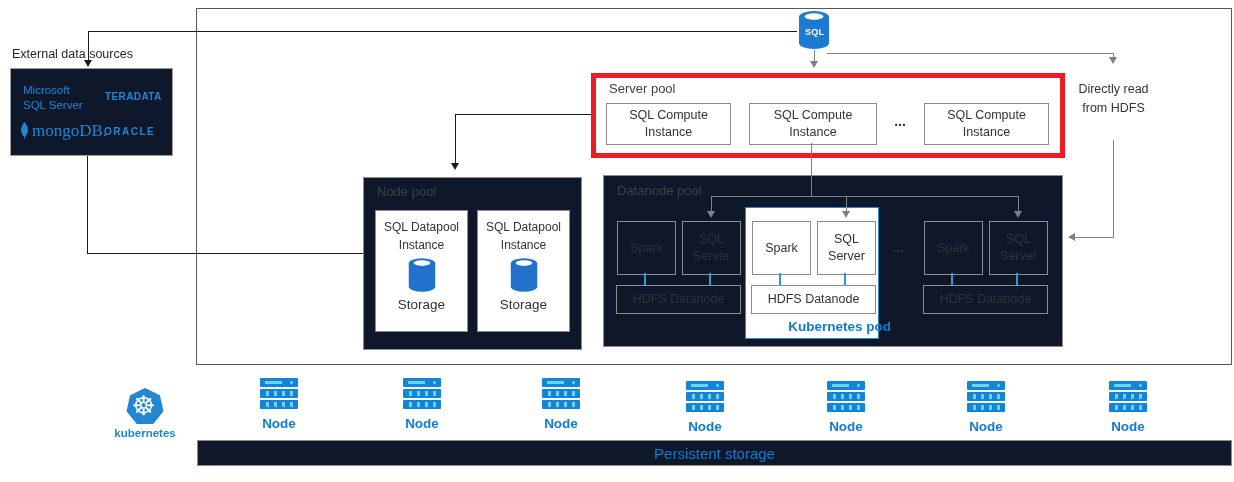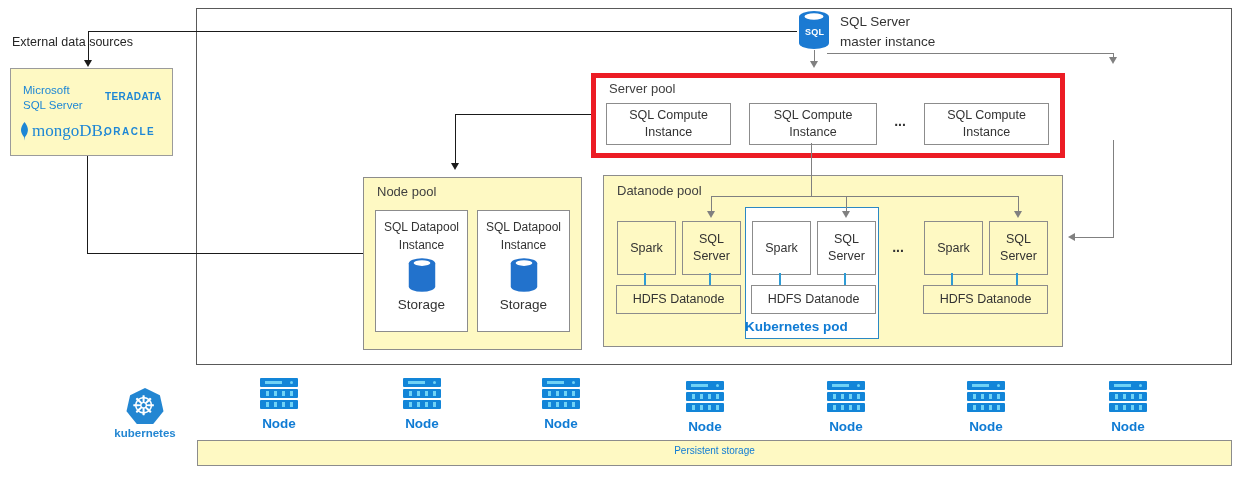--- a/index.html
+++ b/index.html
@@ -1,19 +1,19 @@
 <!DOCTYPE html>
 <html><head>
 <meta charset="utf-8">
 <style>
   html,body{margin:0;padding:0;background:#fff;}
   #canvas{position:relative;width:1234px;height:482px;background:#fff;overflow:hidden;
           font-family:"Liberation Sans",sans-serif;color:#333;}
   .abs{position:absolute;}
-  .box{position:absolute;background:#fef9c3;border:1px solid #8c8c8c;box-sizing:border-box;}
+  .box{position:absolute;background:#0f172a;border:1px solid #8c8c8c;box-sizing:border-box;}
   .pool-title{position:absolute;font-size:13px;color:#404040;}
   .cell{display:flex;align-items:center;justify-content:center;text-align:center;
         font-size:12.5px;line-height:1.35;color:#333;border:1px solid #8c8c8c;}
   .hl{position:absolute;height:1px;background:#808080;}
   .vl{position:absolute;width:1px;background:#808080;}
   .blk{background:#1a1a1a;}
   .ah-d{position:absolute;width:0;height:0;border-left:4px solid transparent;
         border-right:4px solid transparent;border-top:7px solid #808080;}
   .ah-d.k{border-top-color:#1a1a1a;}
   .ah-l{position:absolute;width:0;height:0;border-top:4px solid transparent;
@@ -46,21 +46,21 @@
   .k8s-glyph{position:absolute;color:#fff;font-size:27px;line-height:1;}
   .sql-txt{position:absolute;color:#fff;font-size:9px;font-weight:bold;letter-spacing:.3px;}
 </style>
 </head>
 <body>
 
 <div id="canvas">
 
   <div class="box" style="left:196px;top:8px;width:1036px;height:357px;border-color:#595959;background:transparent;"></div>
 
-  <div class="abs" style="left:12px;top:35px;font-size:12.5px;color:#262626;">External data sources</div>
+  <div class="abs" style="left:12px;top:47px;font-size:12.5px;color:#262626;">External data sources</div>
   <div class="box" style="left:10px;top:68px;width:163px;height:88px;border-color:#9b9b9b;">
     <div class="ext-mssql">
       <div>Microsoft</div>
       <div>SQL Server</div>
     </div>
     <div class="ext-teradata">TERADATA</div>
     <div class="ext-mongo">
       <svg width="11" height="19" viewBox="0 0 11 19" style="margin-right:2px;">
         <path d="M5.5 0 C2.2 4.2 1.2 7.8 2.8 11.4 C3.6 13.2 4.6 14.2 5.1 15.2 L5.5 18.5 L5.9 15.2 C6.4 14.2 7.4 13.2 8.2 11.4 C9.8 7.8 8.8 4.2 5.5 0 Z" fill="#1e87d5"></path>
       </svg>
@@ -70,21 +70,20 @@
   </div>
 
   <div class="abs" style="left:797px;top:10px;width:34px;height:40px;">
     <svg width="34" height="40" viewBox="0 0 34 40">
       <path d="M2 7 L2 33 A15 6 0 0 0 32 33 L32 7 Z" fill="#1b7ad2"></path>
       <ellipse cx="17" cy="7" rx="15" ry="6" fill="#1b7ad2"></ellipse>
       <ellipse cx="17" cy="6.5" rx="9.5" ry="3.2" fill="#ffffff"></ellipse>
     </svg>
     <span class="sql-txt" style="left:8px;top:17px;">SQL</span>
   </div>
-  <div class="abs" style="left:840px;top:12px;width:110px;font-size:13.5px;line-height:1.45;color:#333;">SQL Server master instance</div>
 
   <div class="abs" style="left:591px;top:73px;width:474px;height:85px;border:5px solid #ec1c24;background:#fff;box-sizing:border-box;"></div>
   <div class="pool-title" style="left:609px;top:81px;">Server pool</div>
   <div class="cell abs" style="left:606px;top:103px;width:123px;height:40px;">SQL Compute Instance</div>
   <div class="cell abs" style="left:749px;top:103px;width:126px;height:40px;">SQL Compute Instance</div>
   <div class="ellip" style="left:888px;top:113px;width:24px;">...</div>
   <div class="cell abs" style="left:924px;top:103px;width:123px;height:40px;">SQL Compute Instance</div>
 
   <div class="box" style="left:363px;top:177px;width:219px;height:173px;border-color:#8c8c8c;"></div>
   <div class="pool-title" style="left:377px;top:184px;">Node pool</div>
@@ -104,21 +103,21 @@
       <ellipse cx="17" cy="7" rx="15" ry="6" fill="#2272cc"></ellipse>
       <ellipse cx="17" cy="6.5" rx="9.5" ry="3.2" fill="#ffffff"></ellipse>
     </svg>
     <div class="dp-storage">Storage</div>
   </div>
 
   <div class="box" style="left:603px;top:175px;width:460px;height:172px;border-color:#8c8c8c;"></div>
   <div class="pool-title" style="left:617px;top:183px;">Datanode pool</div>
 
   <div class="abs" style="left:745px;top:207px;width:134px;height:132px;border:1px solid #2b88c4;box-sizing:border-box;background:#fff;"></div>
-  <div class="abs blue-label" style="left:745px;top:319px;width:146px;text-align:left;font-size:13.5px;font-weight:600;">Kubernetes pod</div>
+  <div class="abs blue-label" style="left:745px;top:319px;width:146px;text-align:right;font-size:13.5px;font-weight:600;">Kubernetes pod</div>
 
   <div class="cell abs" style="left:617px;top:221px;width:57px;height:52px;">Spark</div>
   <div class="cell abs" style="left:682px;top:221px;width:57px;height:52px;">SQL Server</div>
   <div class="bluecon" style="left:644px;top:273px;height:12px;"></div>
   <div class="bluecon" style="left:709px;top:273px;height:12px;"></div>
   <div class="cell abs" style="left:616px;top:285px;width:123px;height:27px;">HDFS Datanode</div>
 
   <div class="cell abs" style="left:752px;top:221px;width:57px;height:52px;">Spark</div>
   <div class="cell abs" style="left:817px;top:221px;width:57px;height:52px;">SQL Server</div>
   <div class="bluecon" style="left:779px;top:273px;height:12px;"></div>
@@ -126,20 +125,21 @@
   <div class="cell abs" style="left:751px;top:285px;width:123px;height:27px;">HDFS Datanode</div>
 
   <div class="ellip" style="left:886px;top:239px;width:24px;">...</div>
 
   <div class="cell abs" style="left:924px;top:221px;width:57px;height:52px;">Spark</div>
   <div class="cell abs" style="left:989px;top:221px;width:57px;height:52px;">SQL Server</div>
   <div class="bluecon" style="left:951px;top:273px;height:12px;"></div>
   <div class="bluecon" style="left:1016px;top:273px;height:12px;"></div>
   <div class="cell abs" style="left:923px;top:285px;width:123px;height:27px;">HDFS Datanode</div>
 
+  <div class="abs" style="left:1076px;top:80px;width:75px;text-align:center;font-size:12.5px;line-height:1.5;color:#333;">Directly read from HDFS</div>
 
   <div class="hl blk" style="left:88px;top:31px;width:709px;"></div>
   <div class="vl blk" style="left:88px;top:31px;height:30px;"></div>
   <div class="ah-d k" style="left:84px;top:60px;"></div>
 
   <div class="vl blk" style="left:87px;top:156px;height:97px;"></div>
   <div class="hl blk" style="left:87px;top:253px;width:276px;"></div>
 
   <div class="hl blk" style="left:455px;top:114px;width:136px;"></div>
   <div class="vl blk" style="left:455px;top:114px;height:49px;"></div>
@@ -216,15 +216,15 @@
   <div class="node-label" style="left:951px;top:419px;">Node</div>
 
   <div class="node-icon" style="left:1109px;top:381px;">
     <div class="nrow r1"></div>
       <div class="nrow rq"></div>
       <div class="nrow rq"></div>
     </div>
   <div class="node-label" style="left:1093px;top:419px;">Node</div>
 
   <div class="box" style="left:197px;top:440px;width:1035px;height:26px;border-color:#8c8c8c;"></div>
-  <div class="abs blue-label" style="left:197px;top:445px;width:1035px;text-align:center;font-size:10px;">Persistent storage</div>
+  <div class="abs blue-label" style="left:197px;top:445px;width:1035px;text-align:center;font-size:15px;">Persistent storage</div>
 
 </div>
 
 </body></html>

